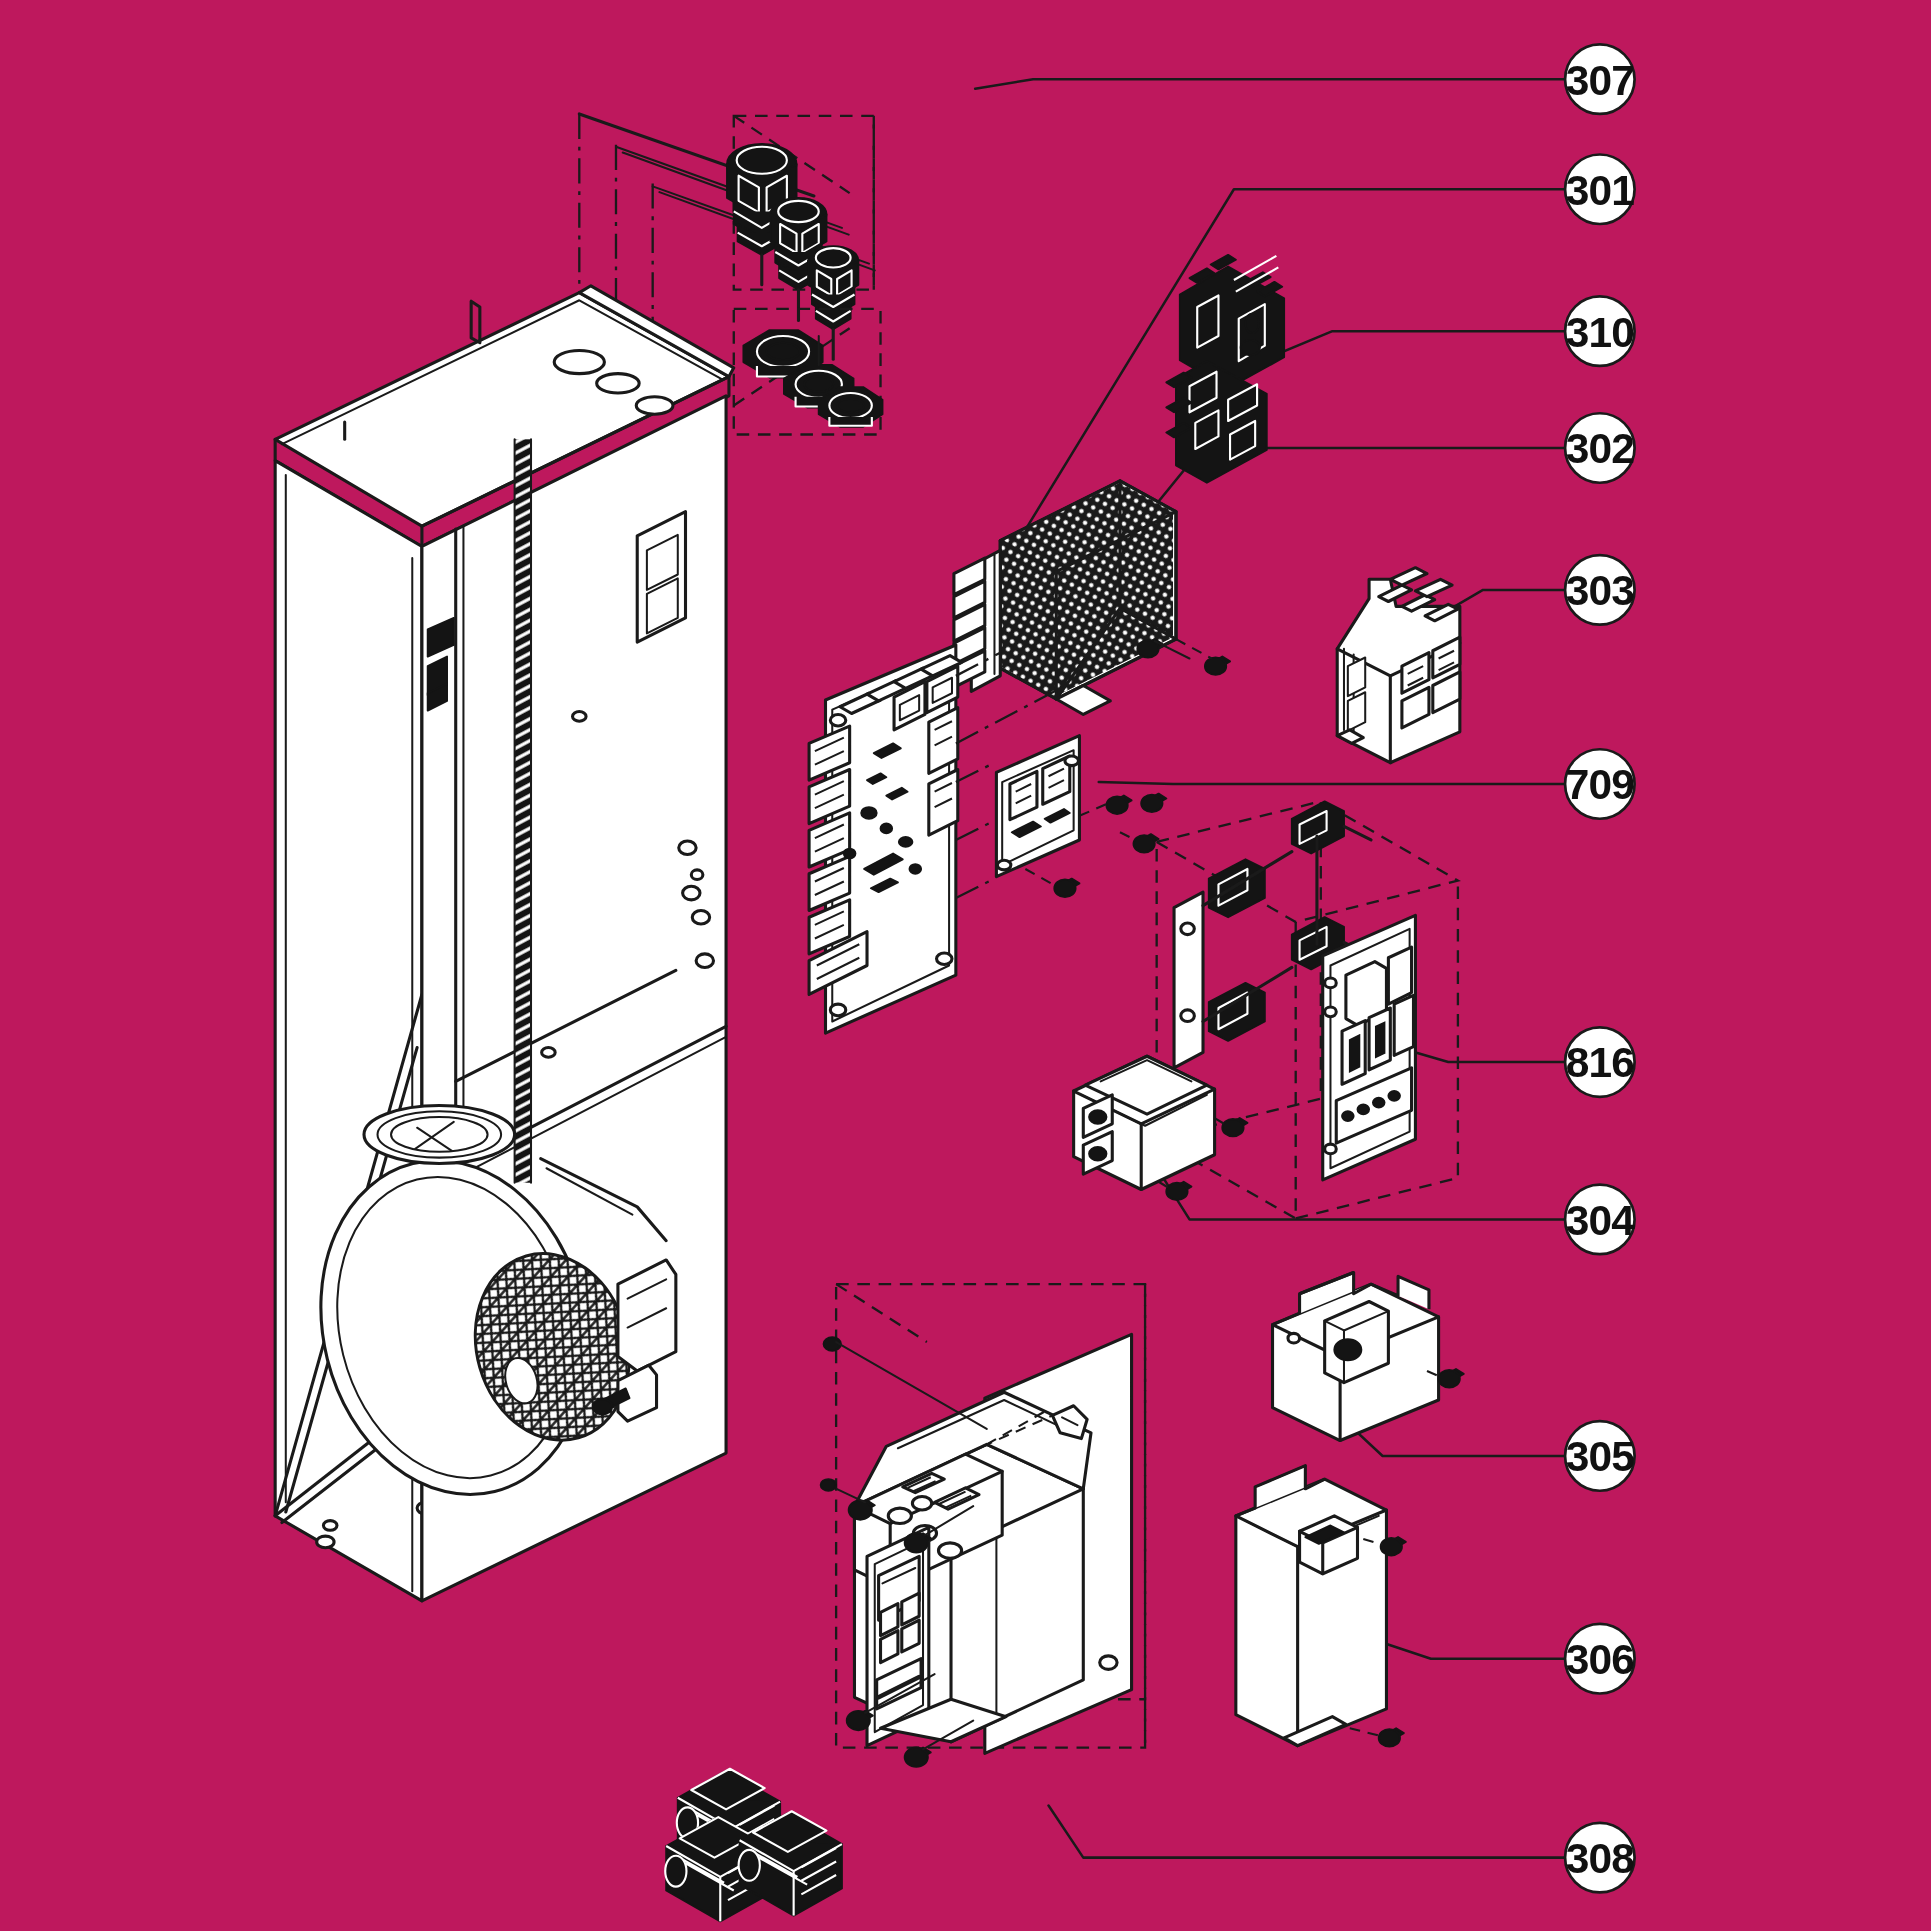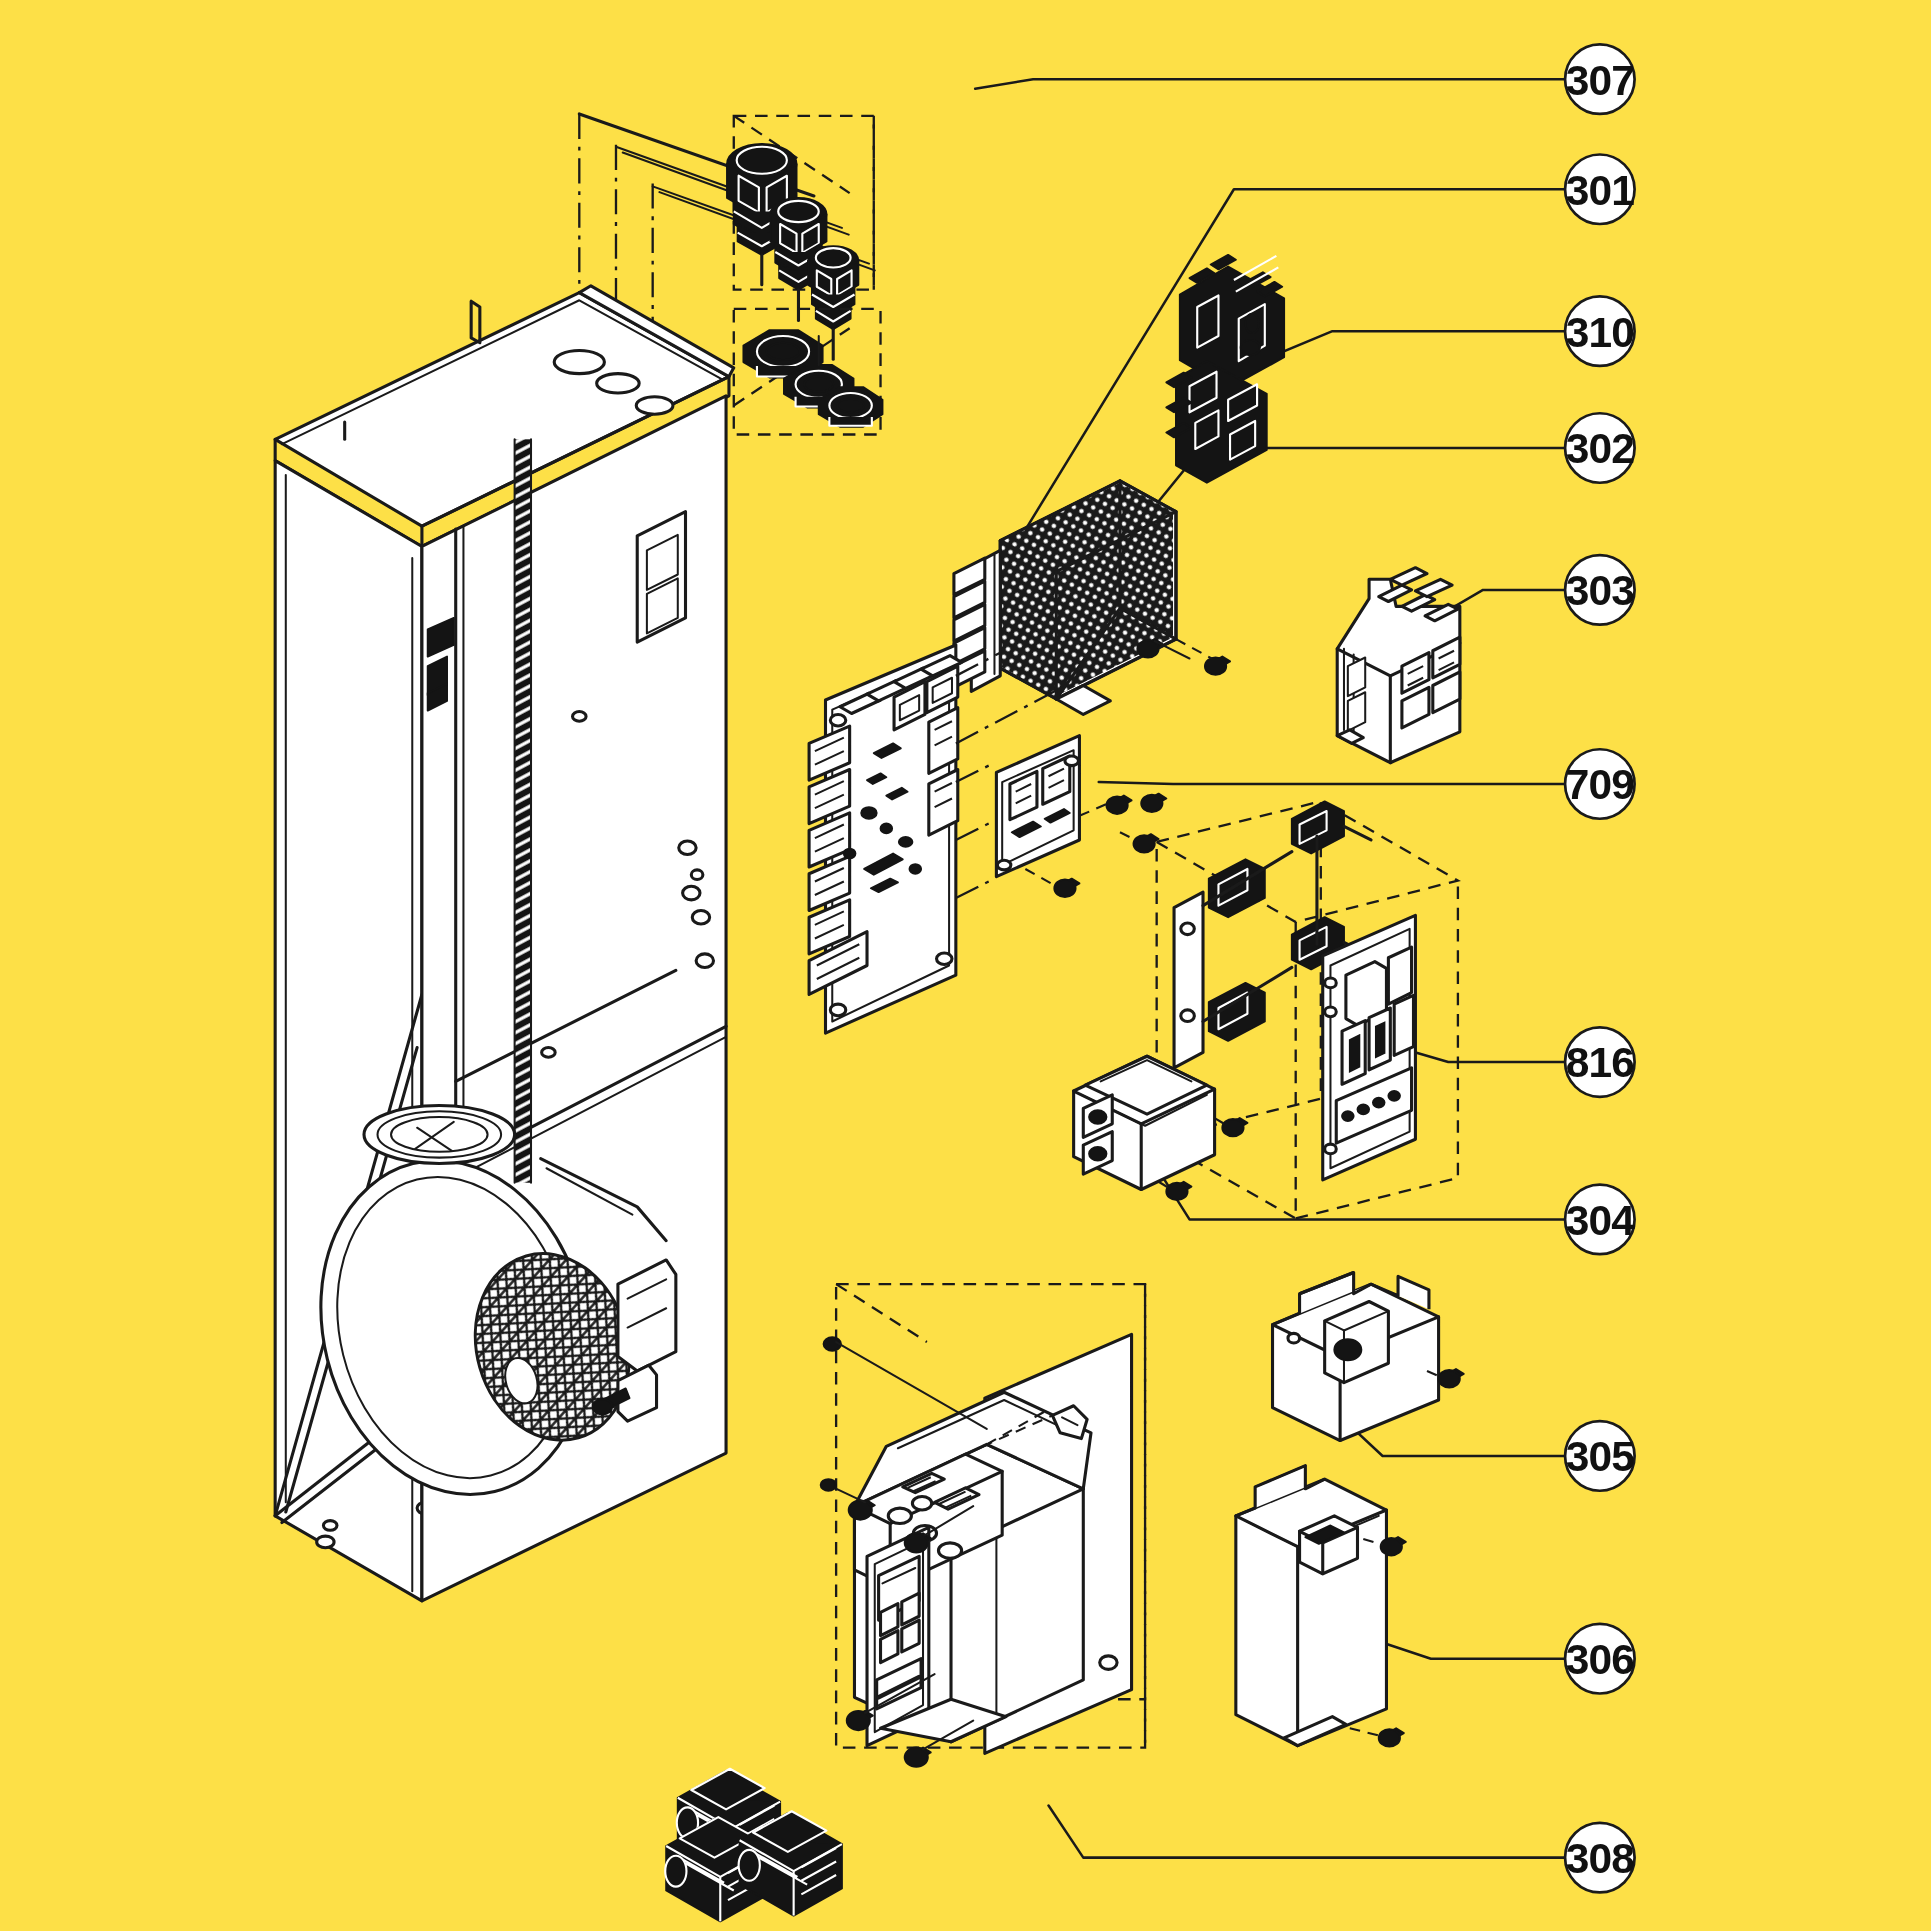--- a/index.html
+++ b/index.html
@@ -11,21 +11,21 @@
   body {
     width: 1931px;
     height: 1931px;
     font-family: "Liberation Sans", sans-serif;
     overflow: hidden;
   }
   #sheet {
     position: relative;
     width: 1931px;
     height: 1931px;
-    background: #fde047;
+    background: #be185d;
   }
   #diagram {
     position: absolute;
     inset: 0;
     width: 1931px;
     height: 1931px;
   }
   .callout-text {
     font-family: "Liberation Sans", sans-serif;
     font-size: 44px;

